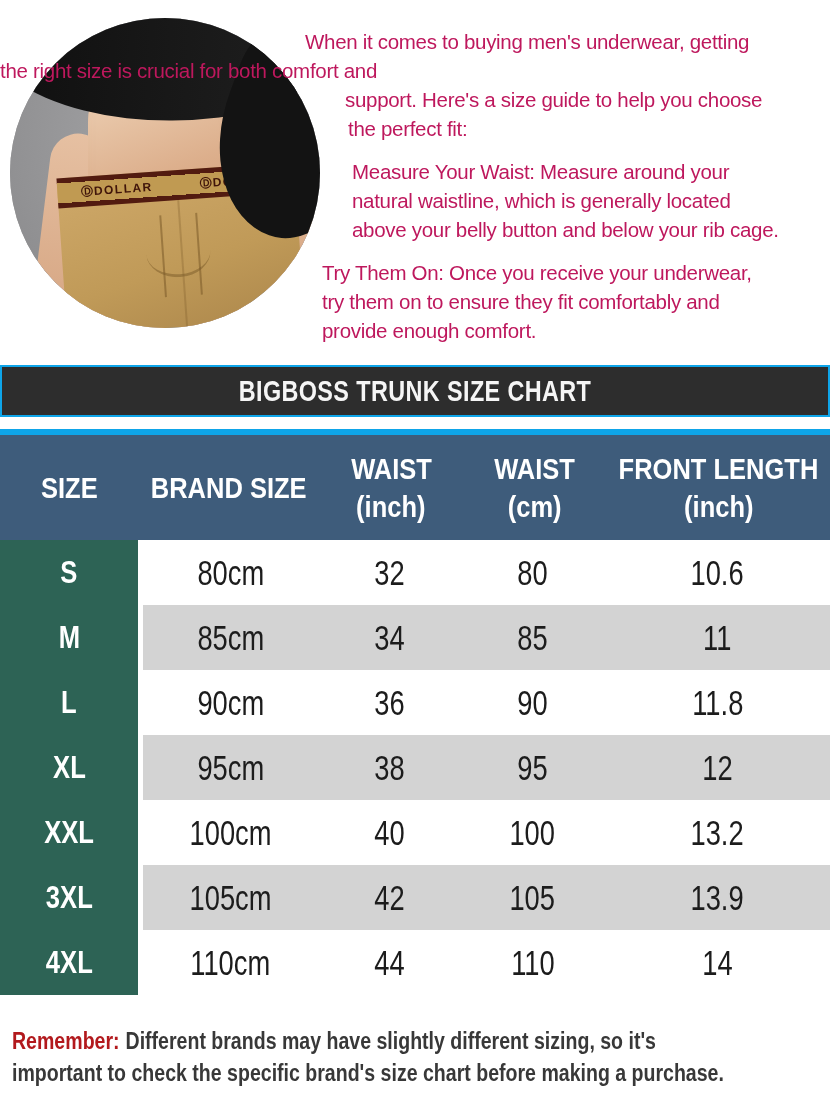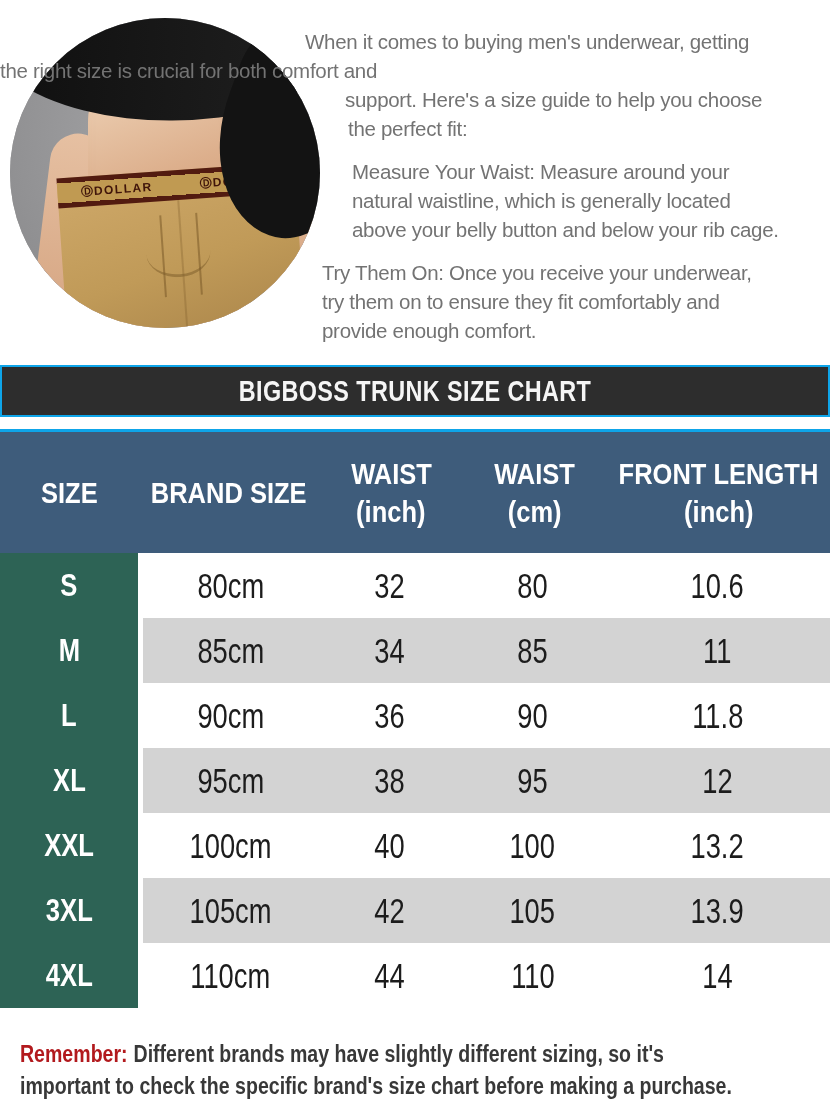--- a/index.html
+++ b/index.html
@@ -34,53 +34,53 @@
        border-left:2px solid rgba(122,90,40,.55);border-right:2px solid rgba(122,90,40,.55);}
   .pocket{position:absolute;left:50%;top:58px;width:64px;height:46px;transform:translateX(-54%);
        border-bottom:3px solid rgba(122,90,40,.5);border-radius:50%;}
   .seam{position:absolute;left:50%;top:30px;bottom:0;width:2px;background:rgba(122,90,40,.3);}
   .ph-shirt-top{position:absolute;left:-40px;top:-50px;width:400px;height:155px;
        background:linear-gradient(100deg,#0d0d0d,#232323);
        border-radius:0 0 40% 60% / 0 0 70% 90%;transform:rotate(-7deg);}
   .ph-shirt-right{position:absolute;right:-50px;top:10px;width:150px;height:210px;background:#131313;
        border-radius:30% 40% 45% 60%;transform:rotate(20deg);}
 
-  .intro{position:absolute;top:27px;left:0;right:0;color:#737373;}
+  .intro{position:absolute;top:27px;left:0;right:0;color:#be185d;}
   .line{display:block;height:29px;line-height:29px;font-size:20.5px;letter-spacing:-0.3px;white-space:nowrap;}
   .para + .para{margin-top:14px;}
   .p1 .line:nth-child(1){margin-left:305px;}
   .p1 .line:nth-child(2){}
   .p1 .line:nth-child(3){margin-left:345px;}
   .p1 .line:nth-child(4){margin-left:348px;}
   .p2 .line{margin-left:352px;}
   .p3 .line{margin-left:322px;}
 
   
   .banner{height:52px;background:#2d2d2d;border:2px solid #0ea5e9;box-sizing:border-box;
           display:flex;align-items:center;justify-content:center;margin-bottom:12px;}
   .banner .cond{color:#f5f5f5;font-weight:bold;font-size:30px;letter-spacing:0.5px;}
 
   
   .cond{display:inline-block;transform:scaleX(0.78);transform-origin:center;white-space:nowrap;}
-  .thead{display:grid;grid-template-columns:138px 182px 142px 145px 223px;height:124px;
-         background:#3e5c7b;border-top:3px solid #0ea5e9;box-sizing:border-box;}
+  .thead{display:grid;grid-template-columns:138px 182px 142px 145px 223px;height:111px;
+         background:#3e5c7b;border-top:6px solid #0ea5e9;box-sizing:border-box;}
   .th{display:flex;flex-direction:column;justify-content:center;align-items:center;
       color:#fff;font-weight:bold;font-size:30px;line-height:38px;text-align:center;}
   .th .cond{transform:scaleX(0.85);}
   .th .sub:empty{display:none;}
   .trow{display:grid;grid-template-columns:138px 5px 175px 142px 145px 225px;height:65px;}
   .tc{display:flex;align-items:center;justify-content:center;}
   .size{background:#2d6355;color:#fff;font-weight:bold;font-size:32px;}
   .size .cond{transform:scaleX(0.8);}
   .gut{background:#fff;}
   .val{font-size:35px;color:#1c1c1c;background:#fff;}
   .trow.alt .val{background:#d3d3d3;}
 
   
-  .note{margin-top:30px;padding:0 20px;color:#383838;}
+  .note{margin-top:30px;padding:0 12px;color:#383838;}
   .nl{display:inline-block;transform:scaleX(0.85);transform-origin:left center;white-space:nowrap;
       font-weight:bold;font-size:23px;line-height:32px;}
   .note-line{height:32px;}
   .red{color:#b2191d;margin-right:7px;}
 </style>
 </head>
 <body>
 
 <div class="page">
 

